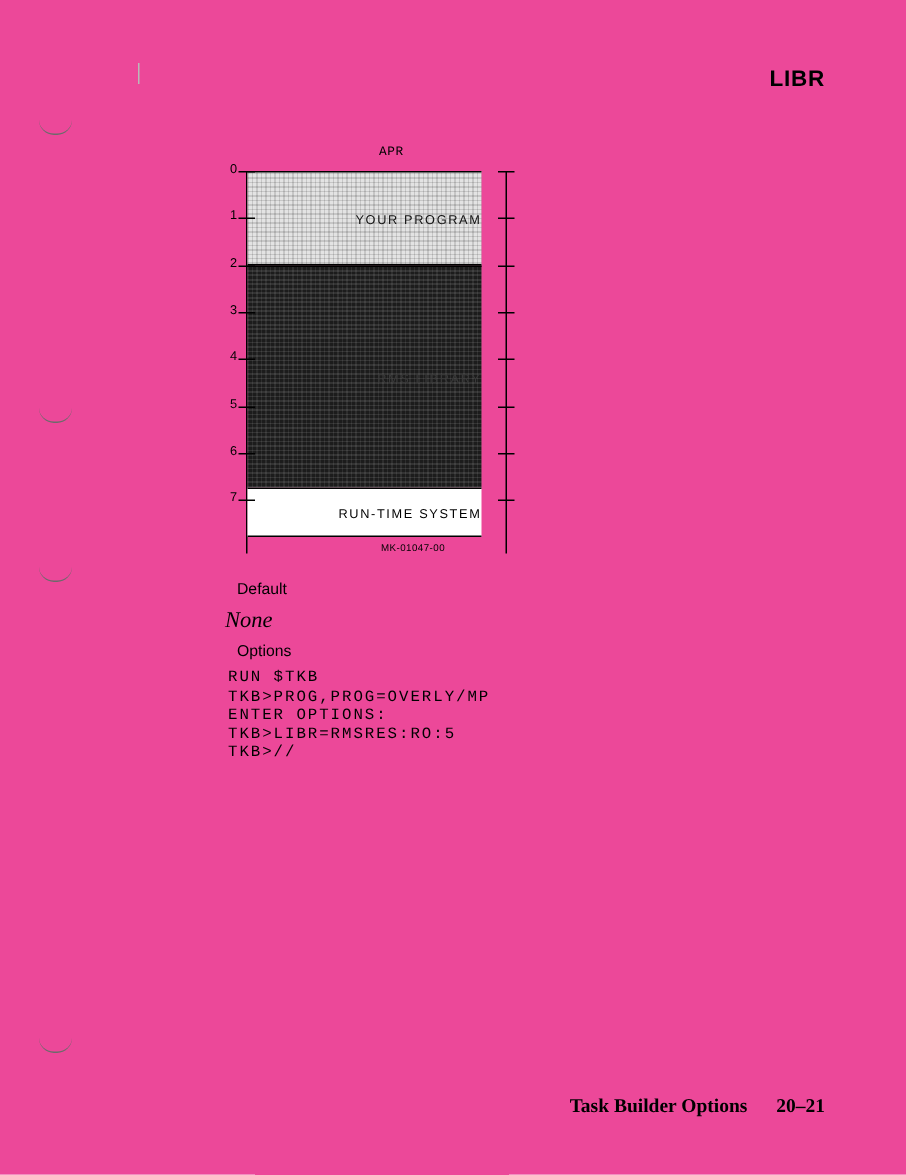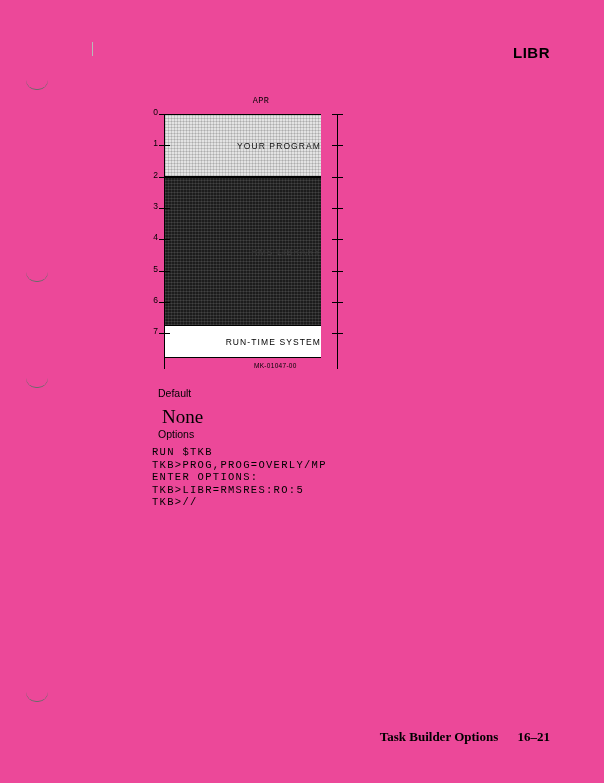--- a/index.html
+++ b/index.html
@@ -177,23 +177,24 @@
   .head {
     position: absolute;
     left: 146px;
     font-family: "Liberation Sans", sans-serif;
     font-weight: normal;
     font-size: 10.5px;
     margin-left: 12px;
   }
   .subtext {
     position: absolute;
-    left: 162px;
+    left: 150px;
     font-family: "Liberation Serif", serif;
-    font-size: 19px;
+    font-size: 15px;
+    font-style: italic;
   }
   .code {
     position: absolute;
     left: 152px;
     font-family: "Liberation Mono", monospace;
     font-size: 10.5px;
     line-height: 12.5px;
     letter-spacing: 1.3px;
     white-space: pre;
   }
@@ -298,16 +299,16 @@
 
   <div class="head" style="top:428px">Options</div>
   <div class="code" style="top:446px">RUN $TKB
 TKB&gt;PROG,PROG=OVERLY/MP
 ENTER OPTIONS:
 TKB&gt;LIBR=RMSRES:RO:5
 TKB&gt;//</div>
 
   <div class="footer">
     <span>Task Builder Options</span>
-    <span class="pg">16–21</span>
+    <span class="pg">20–21</span>
   </div>
 
 </div>
 
 </body></html>

